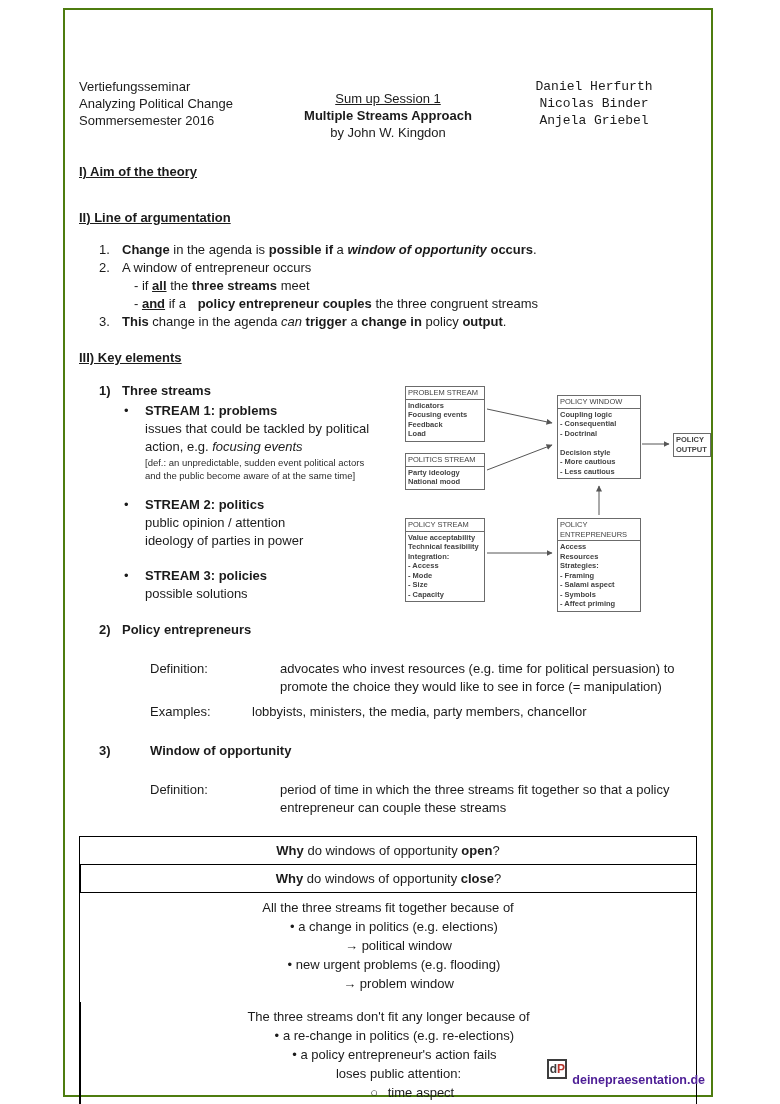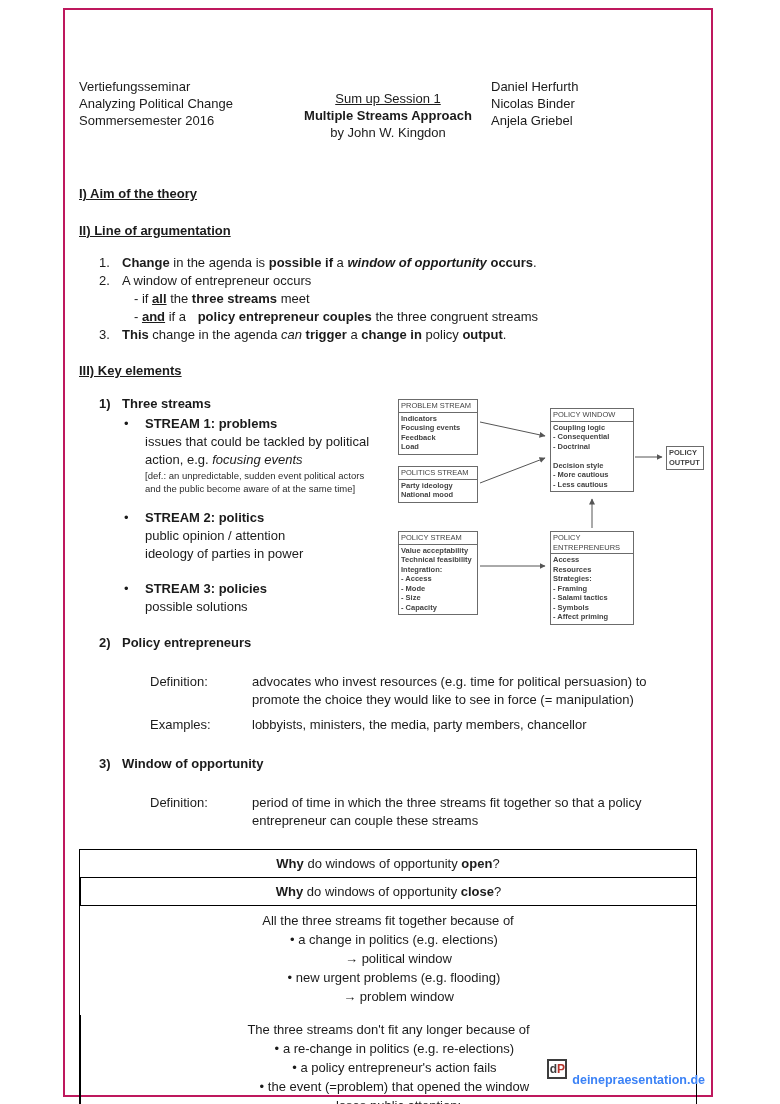--- a/index.html
+++ b/index.html
@@ -1,35 +1,35 @@
 <!DOCTYPE html>
 <html><head>
 <meta charset="utf-8">
 <style>
   * { margin:0; padding:0; box-sizing:border-box; }
   html, body { width:780px; height:1104px; background:#ffffff; }
   body { font-family:"Liberation Sans", sans-serif; font-size:13px; color:#1b1b1b; position:relative; }
 
   .frame { position:absolute; left:63px; top:8px; width:650px; height:1089px;
-           border:2px solid #be185d; padding:68px 14px 0 14px; }
+           border:2px solid #4d7c0f; padding:68px 14px 0 14px; }
 
   .b { font-weight:700; }
   .u { text-decoration:underline; }
 
   
   .doc-header { display:flex; line-height:17px; }
   .hcol { flex:1; }
   .hcol.center { text-align:center;margin-top:12px; }
-  .hcol.right { text-align:left; }
+  .hcol.right { text-align:center;font-family:Liberation Mono, monospace; }
 
   
   .sec-head { font-weight:700; text-decoration:underline; line-height:17px; }
   .mt2{margin-top:2px;} .mt7{margin-top:7px;} .mt14{margin-top:14px;} .mt16{margin-top:16px;}
-  .mt17{margin-top:17px;} .mt18{margin-top:18px;} .mt20{margin-top:20px;}
-  .mt21{margin-top:21px;} .mt26{margin-top:44px;}
+  .mt17{margin-top:17px;} .mt18{margin-top:18px;} .mt20{margin-top:29px;}
+  .mt21{margin-top:21px;gap:28px;} .mt26{margin-top:22px;}
 
   .quote { margin-top:16px; line-height:18px; }
   .quote .ln { display:block; }
 
   
   .olist { margin-top:15px; }
   .oli { display:flex; line-height:18px; }
   .onum { width:23px; margin-left:20px; flex:none; }
   .osub { margin-left:55px; line-height:18px; }
 
@@ -43,21 +43,21 @@
   .s-bullet { width:21px; flex:none; }
   .s-name { font-weight:700; }
   .s-line { margin-left:21px; line-height:18px; }
   .s-note { margin-left:21px; font-size:9.5px; line-height:13px; color:#2c2c2c; }
 
   .def-row { display:flex; line-height:18px; }
   .def-label { margin-left:71px; width:102px; flex:none; }
   .def-text { flex:1; }
 
   
-  .diagram { position:absolute; left:313px; top:34px; width:320px; height:232px; }
+  .diagram { position:absolute; left:320px; top:34px; width:320px; height:232px; }
   .arrows { position:absolute; left:0; top:0; pointer-events:none; }
   .dbox { position:absolute; border:1px solid #6b6b6b; background:#fff; color:#434343;
           font-size:7.5px; line-height:9.5px; }
   .dbox-title { border-bottom:1px solid #6b6b6b; padding:1px 2px; }
   .dbox-body { padding:1px 2px 2px 2px; }
   .dbox-line { min-height:9.5px;font-weight:bold; }
   .d-problem { left:6px; top:3px; width:80px; }
   .d-politics { left:6px; top:70px; width:80px; }
   .d-policy { left:6px; top:135px; width:80px; }
   .d-window { left:158px; top:12px; width:84px; }
@@ -78,21 +78,21 @@
   .cont3 { padding-left:65px; }
   .blt { display:inline-block; width:12px; }
   .blt2 { display:inline-block; width:27px; }
 
   
   .footer { position:absolute; right:6px; bottom:8px; display:flex; align-items:center; gap:5px; }
   .logo-box { width:20px; height:20px; border:2px solid #3d3d3d; display:flex; align-items:center;
               justify-content:center; font-weight:700; font-size:12px; line-height:1; }
   .logo-d { color:#3d3d3d; }
   .logo-p { color:#b5342c; }
-  .site { font-weight:700; font-size:12.5px; color:#3b82f6;margin-top:22px; }
+  .site { font-weight:700; font-size:12.5px; color:#4c1d95;margin-top:22px; }
 </style>
 </head>
 <body>
 
 <div class="frame">
 
   <header class="doc-header">
     <div class="hcol">
       <div>Vertiefungsseminar</div>
       <div>Analyzing Political Change</div>
@@ -231,21 +231,21 @@
         </div>
       </div>
 
       <div class="dbox d-entre">
         <div class="dbox-title">POLICY ENTREPRENEURS</div>
         <div class="dbox-body">
           <div class="dbox-line">Access</div>
           <div class="dbox-line">Resources</div>
           <div class="dbox-line">Strategies:</div>
           <div class="dbox-line">- Framing</div>
-          <div class="dbox-line">- Salami tactics</div>
+          <div class="dbox-line">- Salami aspect</div>
           <div class="dbox-line">- Symbols</div>
           <div class="dbox-line">- Affect priming</div>
         </div>
       </div>
     </div>
 
     <div class="kx-item mt18">
       <span class="knum">2)</span>
       <span>Policy entrepreneurs</span>
     </div>
@@ -285,21 +285,20 @@
       <div class="tline ind1"><span class="blt">•</span><span>a change in politics (e.g. elections)</span></div>
       <div class="tline ind2">→ political window</div>
       <div class="tline ind1"><span class="blt">•</span><span>new urgent problems (e.g. flooding)</span></div>
       <div class="tline ind2">→ problem window</div>
     </div>
 
     <div class="cell bdy">
       <div class="tline ind0">The three streams don't fit any longer because of</div>
       <div class="tline ind1"><span class="blt">•</span><span>a re-change in politics (e.g. re-elections)</span></div>
       <div class="tline ind1"><span class="blt">•</span><span>a policy entrepreneur's action fails</span></div>
-      <div class="tline ind1"><span class="blt">•</span><span>the event (=problem) that opened the window</span></div>
       <div class="tline cont1">loses public attention:</div>
       <div class="tline ind3"><span class="blt2">○</span><span>time aspect</span></div>
       <div class="tline ind3"><span class="blt2">○</span><span>new urgent problem that covers the</span></div>
     </div>
   </div>
 
   <div class="footer">
     <div class="logo-box">
       <span class="logo-d">d</span>
         <span class="logo-p">P</span>

